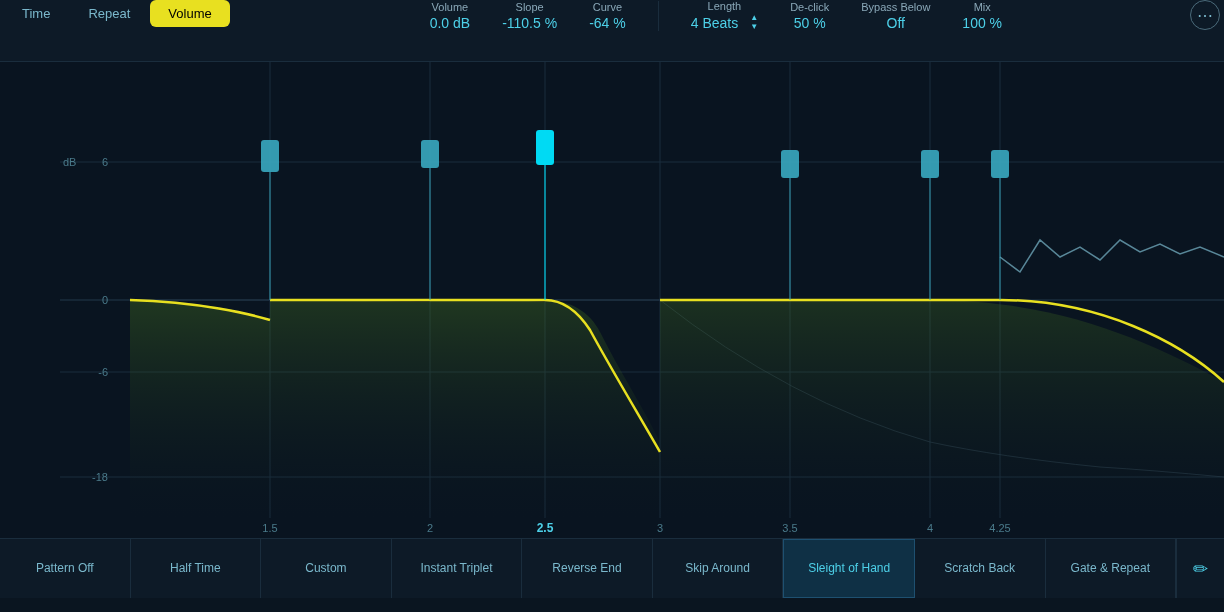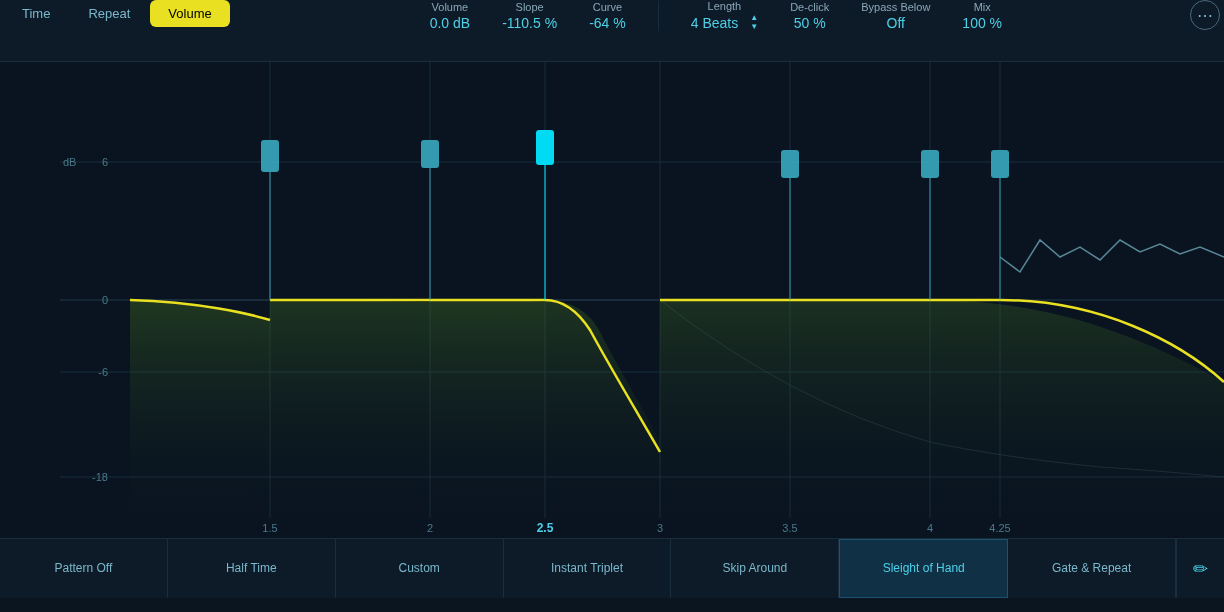--- a/index.html
+++ b/index.html
@@ -316,19 +316,21 @@
     <rect x="991" y="88" width="18" height="28" rx="3" fill="#3aa8c0" opacity="0.9"></rect>
     <line x1="1000" y1="116" x2="1000" y2="238" stroke="#3aa8c0" stroke-width="1.5" opacity="0.6"></line>
   </svg>
 </div>
 
 <div class="bottom-bar">
   <button class="preset-btn">Pattern Off</button>
   <button class="preset-btn">Half Time</button>
   <button class="preset-btn">Custom</button>
   <button class="preset-btn">Instant Triplet</button>
+  <button class="preset-btn">Reverse End</button>
   <button class="preset-btn">Skip Around</button>
   <button class="preset-btn active">Sleight of Hand</button>
+  <button class="preset-btn">Scratch Back</button>
   <button class="preset-btn">Gate &amp; Repeat</button>
   <button class="pencil-btn">
     <span>✏</span>
   </button>
 </div>
 
 </body></html>

